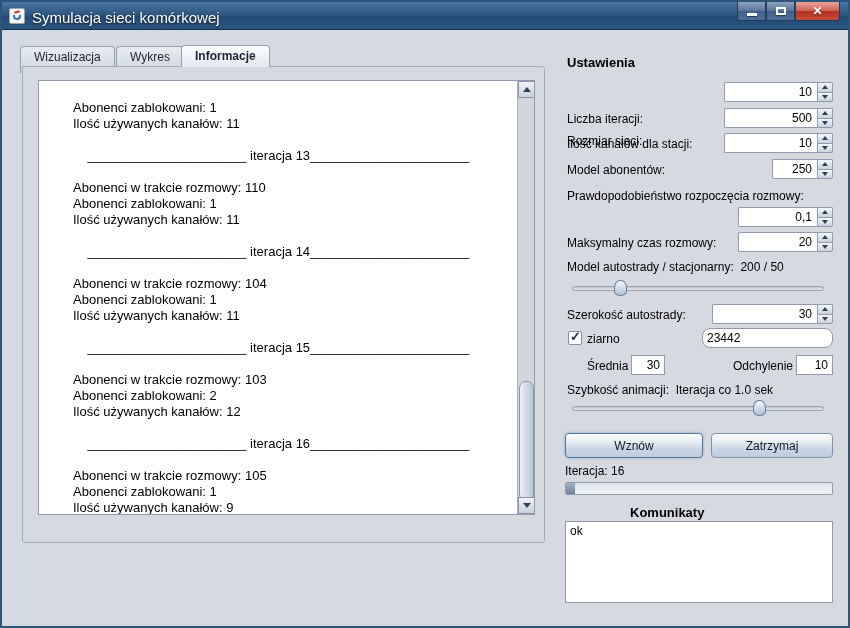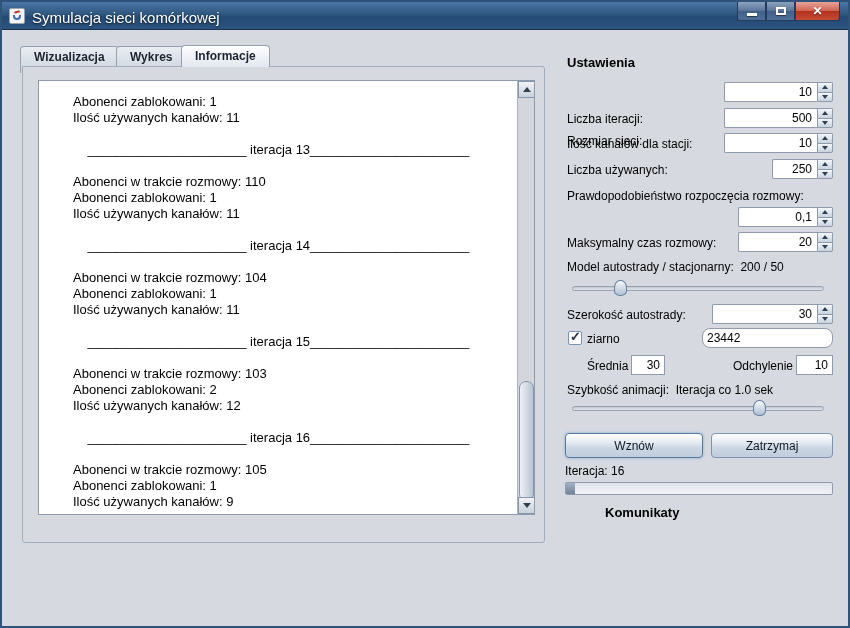--- a/index.html
+++ b/index.html
@@ -50,21 +50,20 @@
   .glyph-max { position:absolute; left:9px; top:5px; width:10px; height:8px; border:2px solid #fff; box-shadow:0 1px 1px rgba(0,0,0,.4); }
   .glyph-close { position:absolute; width:100%; text-align:center; top:2px; color:#fff; font-size:12px; font-weight:bold; text-shadow:0 1px 1px rgba(0,0,0,.5); }
 
   
   .tab {
     position:absolute; height:27px; padding:0 13px; font-size:12px; color:#1d2430;
     line-height:21px; text-align:center;
     background:linear-gradient(180deg,#e9edf2 0%,#ccd4dd 100%);
     border:1px solid #93a1b1; border-bottom:none;
     border-radius:4px 4px 0 0;
-    font-weight:bold;
   }
   .tab.active {
     background:linear-gradient(180deg,#fdfeff 0%,#e2e8ef 100%);
     height:22px; z-index:3; font-weight:bold;
   }
   .tab-panel {
     position:absolute; left:20px; top:64px; width:523px; height:477px;
     background:#d6d9df; border:1px solid #9fadc0; border-radius:0 3px 3px 3px;
     z-index:2;
   }
@@ -72,21 +71,21 @@
   
   .log-area {
     position:absolute; left:15px; top:13px; width:497px; height:435px;
     background:#ffffff; border:1px solid #8e9bae; overflow:hidden;
   }
   .log-pre {
     position:absolute; left:0; top:0; right:17px; bottom:0;
     overflow:hidden; white-space:pre;
     font-family:"Liberation Sans", sans-serif;
     font-size:13px; line-height:16px; color:#000;
-    padding:13px 0 0 34px;
+    padding:19px 0 0 34px;
   }
   .scrollbar {
     position:absolute; top:0; right:0; width:17px; height:100%;
     background:#d3d6db; border-left:1px solid #aab3bf;
   }
   .sb-btn {
     position:absolute; left:0; width:17px; height:17px;
     background:linear-gradient(180deg,#f0f3f6,#c8d1dc);
     border:1px solid #8796aa; display:flex; align-items:center; justify-content:center;
   }
@@ -270,21 +269,21 @@
     <div class="spin-btns">
       <div class="spin-btn up">
           <div class="tri-up"></div>
         </div>
       <div class="spin-btn down">
           <div class="tri-down"></div>
         </div>
     </div>
   </div>
 
-  <div class="lbl" style="left:565px; top:161px;">Liczba używanych:</div>
+  <div class="lbl" style="left:565px; top:161px;">Model abonentów:</div>
   <div class="spinner" style="left:722px; top:157px; width:109px;padding-left:48px;">
     <input class="spin-field" value="250" style="">
     <div class="spin-btns">
       <div class="spin-btn up">
           <div class="tri-up"></div>
         </div>
       <div class="spin-btn down">
           <div class="tri-down"></div>
         </div>
     </div>
@@ -351,15 +350,16 @@
   </div>
 
   <div class="btn" style="left:709px; top:431px; width:122px;">Zatrzymaj</div>
   <div class="btn focused" style="left:563px; top:431px; width:138px;">Wznów</div>
 
   <div class="lbl" style="left:563px; top:462px;">Iteracja: 16</div>
   <div class="progress" style="left:563px; top:480px; width:268px;">
     <div class="fill" style="width:9px;"></div>
   </div>
 
-  <div class="heading" style="left:563px; top:503px;padding-left:40px;">Komunikaty</div>
+  <div class="heading" style="left:588px; top:503px;padding-left:40px;">Komunikaty</div>
+  <div class="messages" style="left:563px; top:519px; width:268px; height:82px;">ok</div>
 
 </div>
 
 </body></html>

